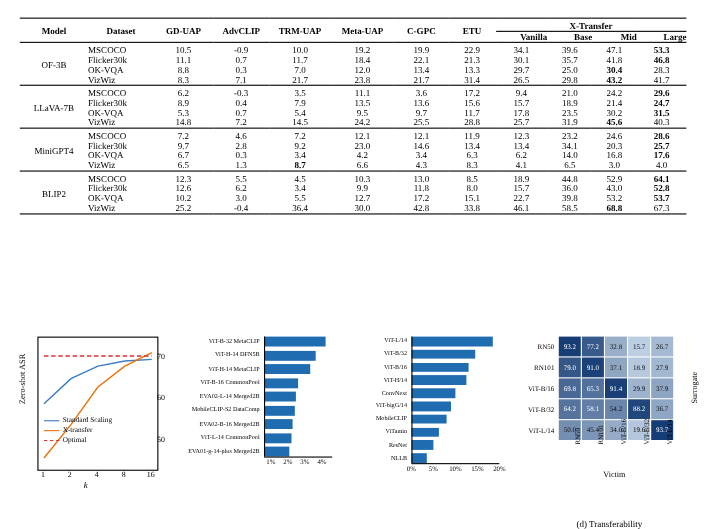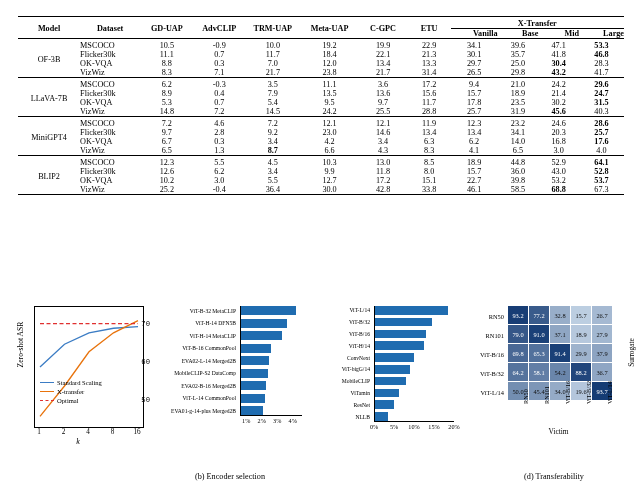--- a/index.html
+++ b/index.html
@@ -45,21 +45,21 @@
   }
 
   
   .figA{left:4px;width:148px;height:181px;}
   .plotA{position:absolute;left:30px;top:6px;width:108px;height:120px;border:0.8px solid #000;background:#fff;}
   .ylabA{
     position:absolute;left:-26px;top:40px;width:84px;
     transform:rotate(-90deg);transform-origin:center;
     font-size:7.6px;text-align:center;
   }
-  .ytickA{position:absolute;right:2px;font-size:7.2px;transform:translateY(-50%);font-family:Liberation Mono, monospace;}
+  .ytickA{position:absolute;right:2px;font-size:7.2px;transform:translateY(-50%);}
   .xtickA{position:absolute;top:128px;font-size:7.2px;transform:translateX(-50%);}
   .xlabA{position:absolute;left:0;top:137px;width:148px;text-align:center;font-size:8px;font-style:italic;}
   .legA{position:absolute;left:36px;top:78px;font-size:6.6px;line-height:9px;}
   .legrow{display:flex;align-items:center;gap:3px;}
   .legline{display:inline-block;width:14px;height:0;border-top:1.4px solid #000;}
 
   
   .barchart{position:relative;}
   .bar{position:absolute;background:#1f6cb0;}
   .barlbl{position:absolute;font-size:5.6px;text-align:right;transform:translateY(-50%);white-space:nowrap;}
@@ -407,21 +407,20 @@
           <div class="bar" style="left: 90px; top: 89.5px; height: 9px; width: 24.8px; background: rgb(31, 108, 176);"></div>
           <div class="barlbl" style="left: 0px; width: 86px; top: 106.5px;">EVA01-g-14-plus Merged2B</div>
           <div class="bar" style="left: 90px; top: 102px; height: 9px; width: 23.25px; background: rgb(31, 108, 176);"></div>
           <div class="axisline" style="left: 90px; top: 111px; width: 62px; height: 0.7px;"></div>
           <div class="axisline" style="left: 90px; top: 2px; width: 0.7px; height: 109px;"></div>
           <div class="bxtick" style="left: 96.2px; top: 113px;">1%</div>
           <div class="bxtick" style="left: 111.7px; top: 113px;">2%</div>
           <div class="bxtick" style="left: 127.2px; top: 113px;">3%</div>
           <div class="bxtick" style="left: 142.7px; top: 113px;">4%</div>
         </div>
-      <div class="figcap">(b) Encoder selection</div>
     </div>
 
     <div class="fig figC">
       <div class="barchart" id="chartC" style="position:absolute;left:0;top:4px;width:152px;height:130px;">
           <div class="barlbl" style="left: 0px; width: 58px; top: 6.3px;">ViT-L/14</div>
           <div class="bar" style="left: 62px; top: 2px; height: 8.6px; width: 74px; background: rgb(31, 108, 176);"></div>
           <div class="barlbl" style="left: 0px; width: 58px; top: 18.1px;">ViT-B/32</div>
           <div class="bar" style="left: 62px; top: 13.8px; height: 8.6px; width: 58px; background: rgb(31, 108, 176);"></div>
           <div class="barlbl" style="left: 0px; width: 58px; top: 29.9px;">ViT-B/16</div>
           <div class="bar" style="left: 62px; top: 25.6px; height: 8.6px; width: 52px; background: rgb(31, 108, 176);"></div>

